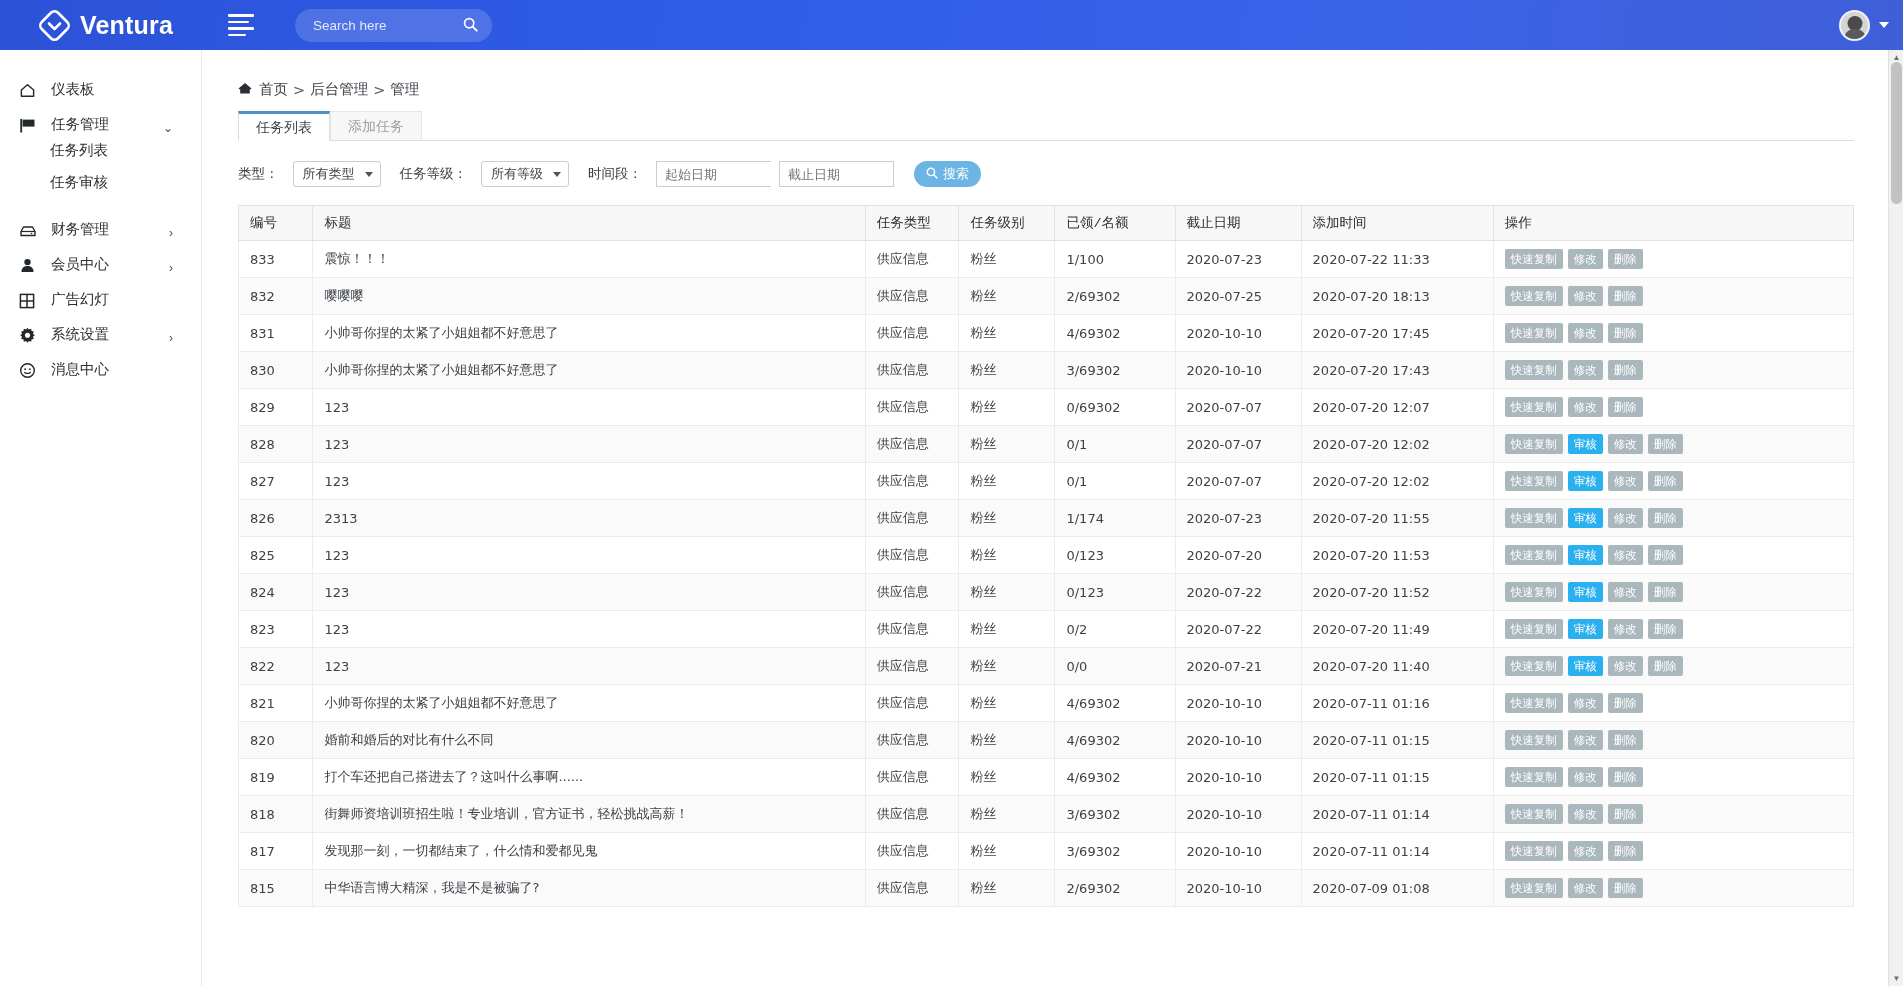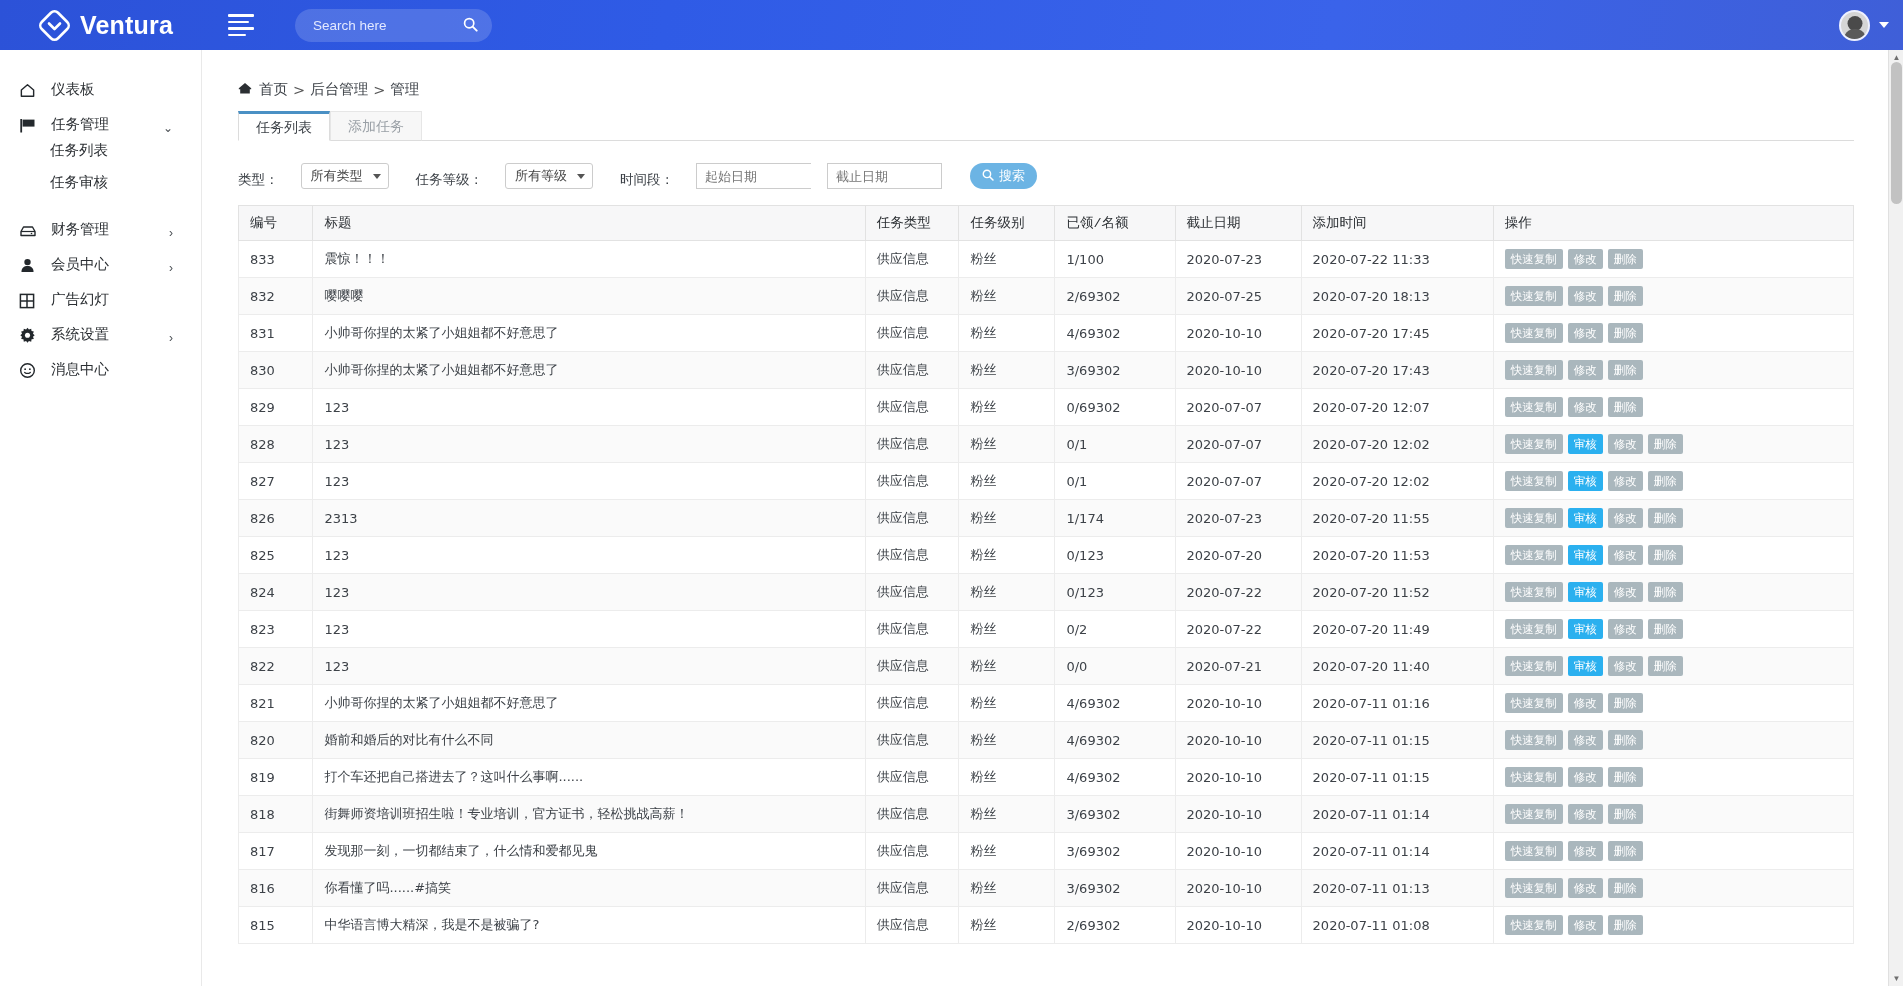--- a/index.html
+++ b/index.html
@@ -154,22 +154,22 @@
     line-height: 26px;
   }
   .tab.inactive {
     background: #f7f7f7; color: #9aa0a6;
     border: 1px solid #e6e6e6; border-bottom: 1px solid #dcdcdc;
     margin-bottom: -1px;
   }
 
   
   #filterbar {
-    display: flex; align-items: flex-end;
-    margin-top: 18px; height: 30px; gap: 16px;
+    display: flex; align-items: center;
+    margin-top: 18px; height: 30px; gap: 8px;
   }
   .f-label {
     font-size: 13.5px; color: #3d4248; margin-right: 6px;
     font-family: "DejaVu Sans", "Liberation Sans", sans-serif;
   }
   .f-select {
     height: 26px; min-width: 86px;
     border: 1px solid #ccc; border-radius: 3px;
     background: #fff; font-size: 13px; color: #444;
     display: flex; align-items: center; justify-content: space-between;
@@ -611,37 +611,27 @@
               <td class="col-id">817</td>
               <td class="col-title">发现那一刻，一切都结束了，什么情和爱都见鬼</td>
               <td class="col-type">供应信息</td>
               <td class="col-level">粉丝</td>
               <td class="col-quota">3/69302</td>
               <td class="col-due">2020-10-10</td>
               <td class="col-added">2020-07-11 01:14</td>
               <td class="col-ops"><button class="btn">快速复制</button><button class="btn">修改</button><button class="btn">删除</button></td>
             </tr>
             <tr>
-              <td class="col-id">816</td>
-              <td class="col-title">你看懂了吗......#搞笑</td>
-              <td class="col-type">供应信息</td>
-              <td class="col-level">粉丝</td>
-              <td class="col-quota">3/69302</td>
-              <td class="col-due">2020-10-10</td>
-              <td class="col-added">2020-07-11 01:13</td>
-              <td class="col-ops"><button class="btn">快速复制</button><button class="btn">修改</button><button class="btn">删除</button></td>
-            </tr>
-            <tr>
               <td class="col-id">815</td>
               <td class="col-title">中华语言博大精深，我是不是被骗了?</td>
               <td class="col-type">供应信息</td>
               <td class="col-level">粉丝</td>
               <td class="col-quota">2/69302</td>
               <td class="col-due">2020-10-10</td>
-              <td class="col-added">2020-07-11 01:08</td>
+              <td class="col-added">2020-07-09 01:08</td>
               <td class="col-ops"><button class="btn">快速复制</button><button class="btn">修改</button><button class="btn">删除</button></td>
             </tr>
           </tbody>
       </table>
     </div>
 
   </div>
 </div>
 
 <div id="vscroll">

